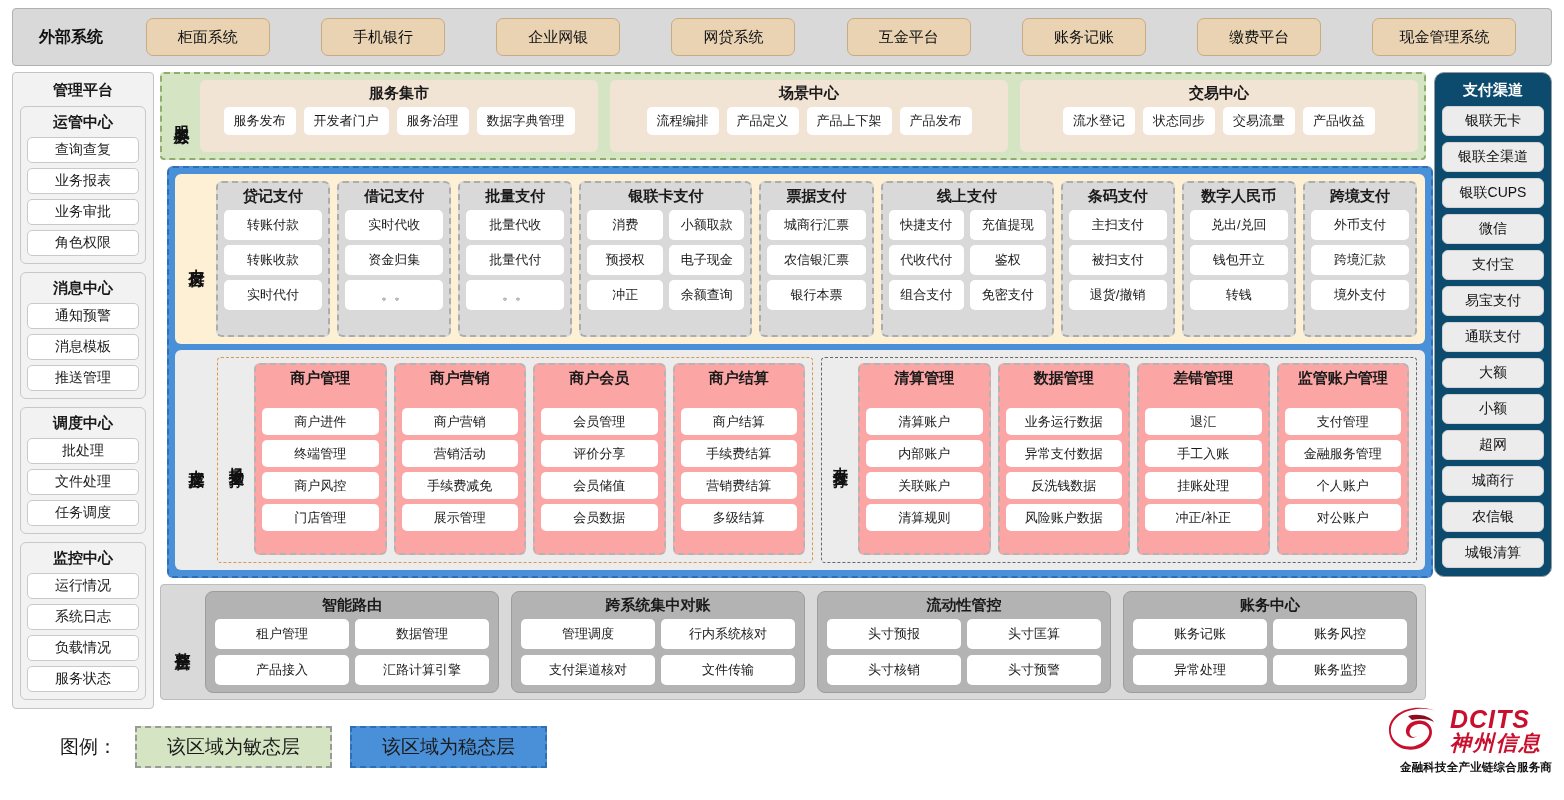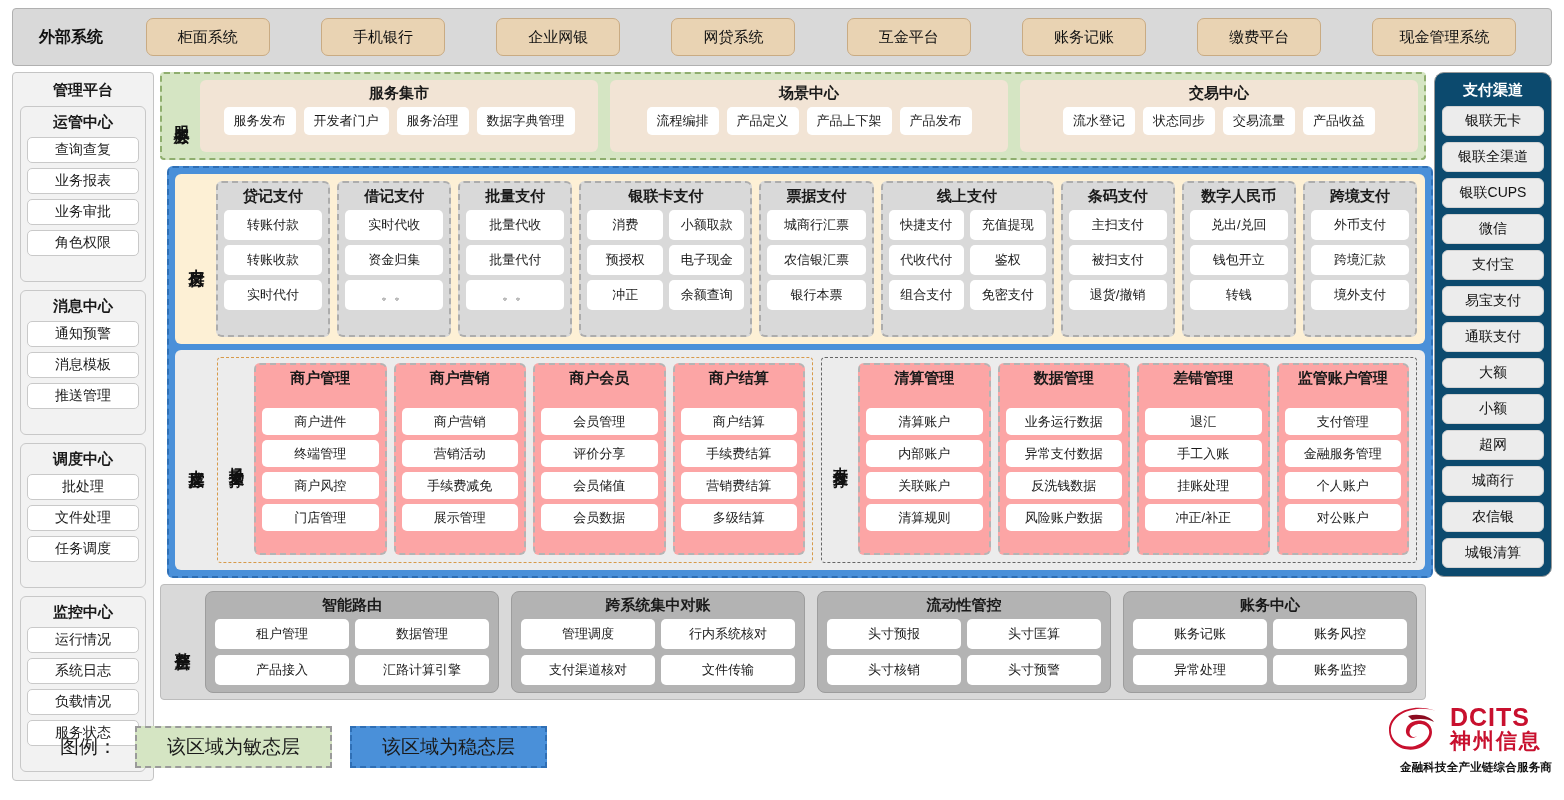--- a/index.html
+++ b/index.html
@@ -31,21 +31,21 @@
 
   
   .mgmt {
     position:absolute; left:12px; top:72px; width:142px;
     background:#f2f2f2; border:1px solid #c4c4c4; border-radius:4px;
     padding:6px 7px 8px 7px;
   }
   .mgmt-title { text-align:center; font-size:15px; font-weight:bold; margin:2px 0 6px; }
   .mgmt-group {
     border:1px solid #c8c8c8; border-radius:6px; background:#f2f2f2;
-    padding:4px 6px 25px; margin-bottom:8px;
+    padding:4px 6px 7px; margin-bottom:8px;
   }
   .mgmt-group:last-child { margin-bottom:0; }
   .mgmt-group-title { text-align:center; font-size:15px; font-weight:bold; margin:2px 0 5px; }
   .mgmt-item {
     background:#fff; border:1px solid #c9c9c9; border-radius:5px;
     height:26px; display:flex; align-items:center; justify-content:center;
     font-size:14px; margin-bottom:5px;
   }
   .mgmt-item:last-child { margin-bottom:0; }
 
@@ -156,21 +156,21 @@
   .legend-label { font-size:19px; }
   .legend-chip {
     height:42px; padding:0 30px; display:flex; align-items:center; justify-content:center;
     font-size:19px;
   }
   .legend-agile { background:#d5e5c3; border:2px dashed #9a9a9a; }
   .legend-stable { background:#4a90d9; border:2px dashed #2f6fb5; }
 
   
   .logo { position:absolute; left:1388px; top:704px; width:176px; height:92px; }
-  .logo-row { display:flex; gap:6px; }
+  .logo-row { display:flex; align-items:center; gap:6px;font-style:italic; }
   .logo-text { display:flex; flex-direction:column; line-height:1.05; }
   .logo-dcits { font-size:25px; font-weight:bold; color:#c8102e; letter-spacing:1px; font-family:"Liberation Sans", sans-serif; }
   .logo-cn { font-size:21px; font-weight:bold; color:#c8102e; letter-spacing:2px; }
   .logo-tag { font-size:11.5px; font-weight:bold; color:#111; margin-top:4px; text-align:center; letter-spacing:0.2px;}
 </style>
 </head>
 <body>
 
 <div class="page">
 

